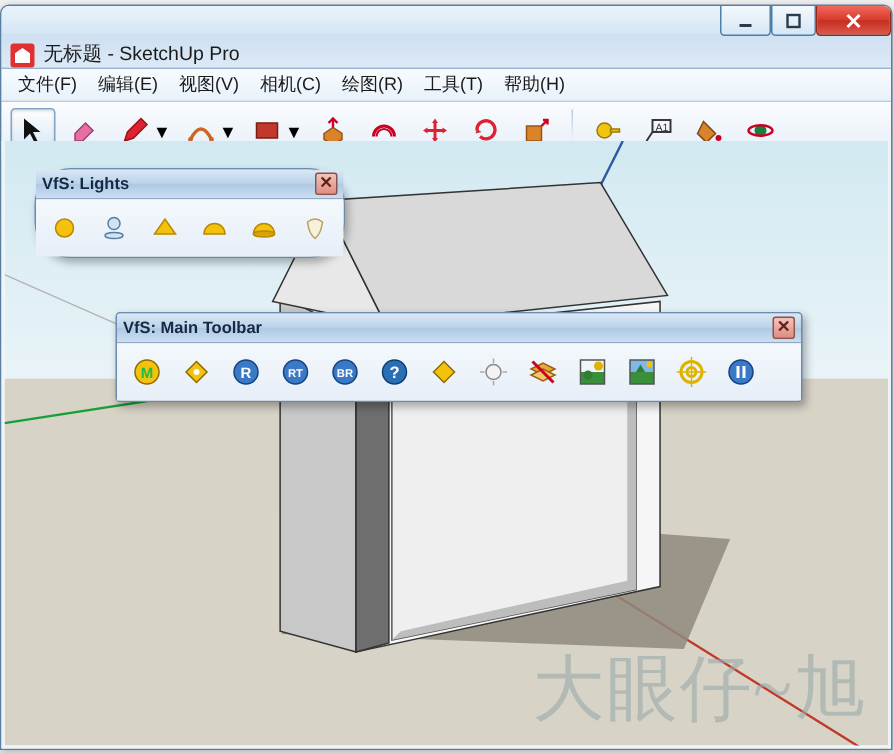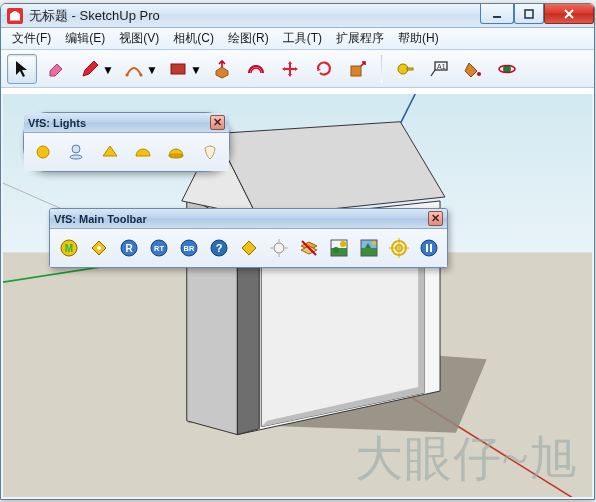--- a/index.html
+++ b/index.html
@@ -14,24 +14,24 @@
   }
   .window {
     position: absolute; left: 0; top: 3px; width: 595px; height: 497px;
     border: 1px solid #5a7ea0;
     border-radius: 6px 6px 0 0;
     overflow: hidden;
     background: #fff;
     box-shadow: 0 2px 6px rgba(0,0,0,.25);
   }
   .titlebar {
-    height: 24px;
+    height: 42px;
     background: linear-gradient(#eaf3fb, #d6e6f5 45%, #cfe0f1 46%, #dce9f7);
     border-bottom: 1px solid #9ab5cf;
-    display: flex; align-items: center;
+    display: flex; align-items: flex-end;
     padding-left: 6px;
   }
   .titlebar .app-icon {
     width: 16px; height: 16px; margin-right: 6px;
     background: #e03030; border-radius: 2px; position: relative;
   }
   .titlebar .app-icon::after {
     content: ""; position: absolute; left: 3px; top: 3px;
     width: 10px; height: 10px; background: #fff;
     clip-path: polygon(50% 0,100% 35%,100% 100%,0 100%,0 35%);
@@ -164,21 +164,20 @@
     </div>
   </div>
 
   <div class="menubar">
     <span class="menu-item">文件(F)</span>
     <span class="menu-item">编辑(E)</span>
     <span class="menu-item">视图(V)</span>
     <span class="menu-item">相机(C)</span>
     <span class="menu-item">绘图(R)</span>
     <span class="menu-item">工具(T)</span>
-    <span class="menu-item">扩展程序</span>
     <span class="menu-item">帮助(H)</span>
   </div>
 
   <div class="toolbar">
     <div class="tbtn active">
       <svg class="ico" viewBox="0 0 20 20">
           <path d="M4 2 L4 16 L8 12 L11 18 L13 17 L10 11 L15 11 Z" fill="#111"></path>
         </svg>
     </div>
     <div class="tbtn">
@@ -331,21 +330,21 @@
           </svg>
         </div>
       <div class="pbtn">
           <svg class="ico" viewBox="0 0 20 20">
             <path d="M5 6 Q10 2 15 6 Q14 14 10 17 Q6 14 5 6 Z" fill="#f6f0dc" stroke="#b8a060"></path>
           </svg>
         </div>
     </div>
   </div>
 
-  <div class="palette" style="left:48px; top:204px; width:399px;">
+  <div class="palette" style="left:76px; top:204px; width:458px;">
     <div class="phead">
       <span>VfS: Main Toolbar</span>
       <span class="spacer"></span>
       <span class="pclose">✕</span>
     </div>
     <div class="pbody" style="gap:5px;">
       <div class="pbtn">
           <svg class="ico" viewBox="0 0 20 20">
             <circle cx="10" cy="10" r="8" fill="#f4c20d" stroke="#8a6c00"></circle>
             <text x="10" y="14" text-anchor="middle" font-size="10" font-weight="bold" fill="#2b4">M</text>

